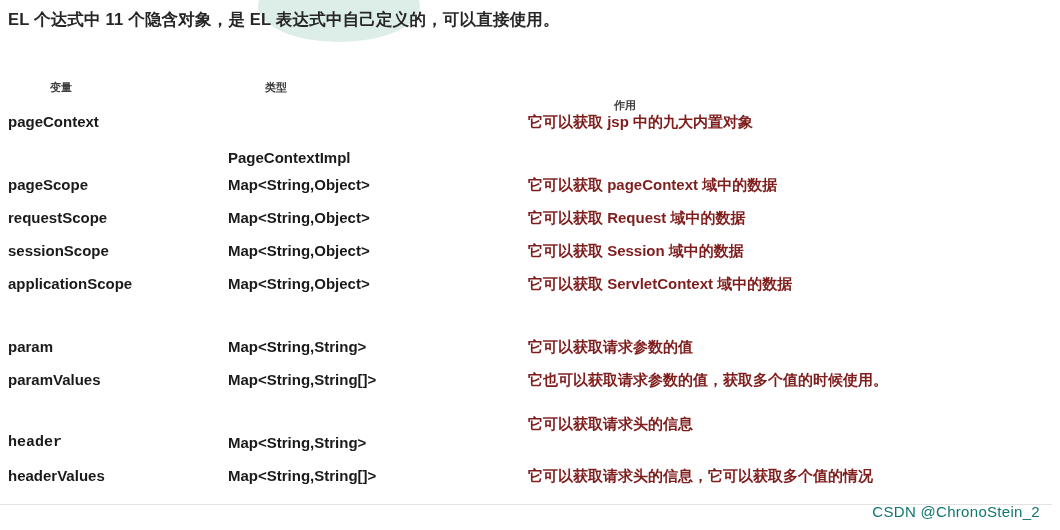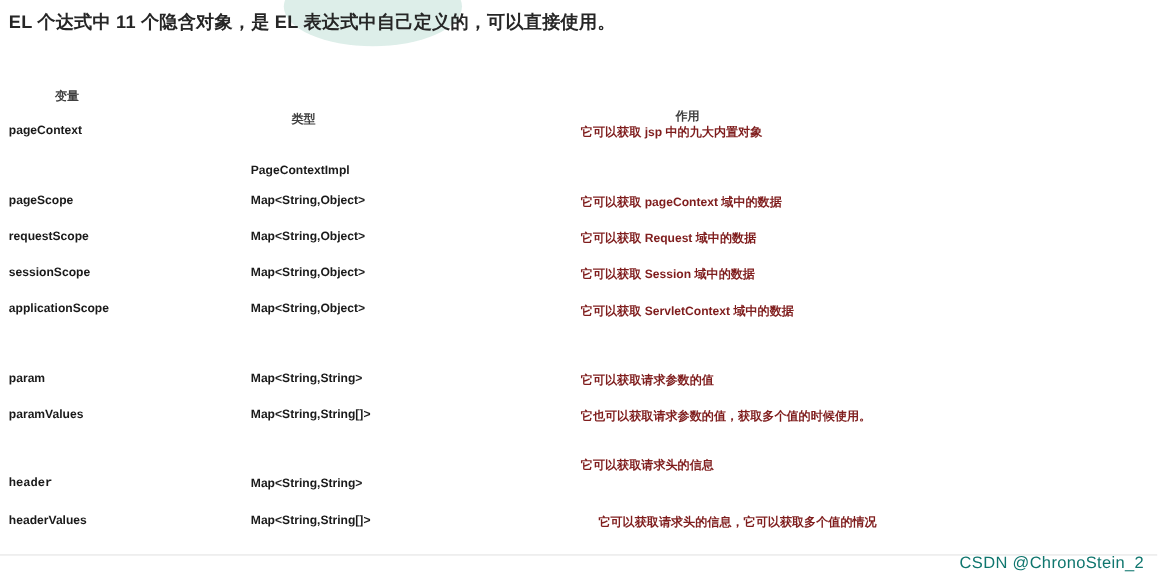--- a/index.html
+++ b/index.html
@@ -51,25 +51,25 @@
   .col-var   { position: absolute; left: 8px;   white-space: nowrap; }
   .col-type  { position: absolute; left: 228px; white-space: nowrap; }
   .col-use   { position: absolute; left: 528px; white-space: nowrap; }
 
   .hdr {
     font-size: 11px;
     color: #3f3f3f;
     font-weight: 600;
   }
   .hdr.col-var  { left: 50px; }
-  .hdr.col-type { left: 265px; margin-top: 21px; }
+  .hdr.col-type { left: 265px; }
   .hdr.col-use  { left: 614px; margin-top: 18px; }
 
   .cell {
-    font-size: 11px;
+    font-size: 15px;
     color: #1a1a1a;
     font-weight: 600;
   }
   .cell.desc { font-weight: 600; color: #7f1d1d; }
 
   .divider {
     position: absolute;
     left: 0px;
     top: 504px;
     width: 1060px;
@@ -125,21 +125,21 @@
           <div class="cell col-type" style="top: 338px;">Map&lt;String,String&gt;</div>
           <div class="cell desc col-use" style="top: 338px;">它可以获取请求参数的值</div>
           <div class="cell col-var" style="top: 371px;">paramValues</div>
           <div class="cell col-type" style="top: 371px;">Map&lt;String,String[]&gt;</div>
           <div class="cell desc col-use" style="top: 371px;">它也可以获取请求参数的值，获取多个值的时候使用。</div>
           <div class="cell col-var" style="top: 434px; font-family: Liberation Mono, monospace;">header</div>
           <div class="cell col-type" style="top: 434px;">Map&lt;String,String&gt;</div>
           <div class="cell desc col-use" style="top: 415px;">它可以获取请求头的信息</div>
           <div class="cell col-var" style="top: 467px;">headerValues</div>
           <div class="cell col-type" style="top: 467px;">Map&lt;String,String[]&gt;</div>
-          <div class="cell desc col-use" style="top: 467px; margin-left: 16px;">它可以获取请求头的信息，它可以获取多个值的情况</div>
+          <div class="cell desc col-use" style="top: 467px;">它可以获取请求头的信息，它可以获取多个值的情况</div>
         </div>
 
     </div>
 
     <div class="divider"></div>
 
     <div class="watermark">CSDN @ChronoStein_2</div>
 
   </div>
 </div>

